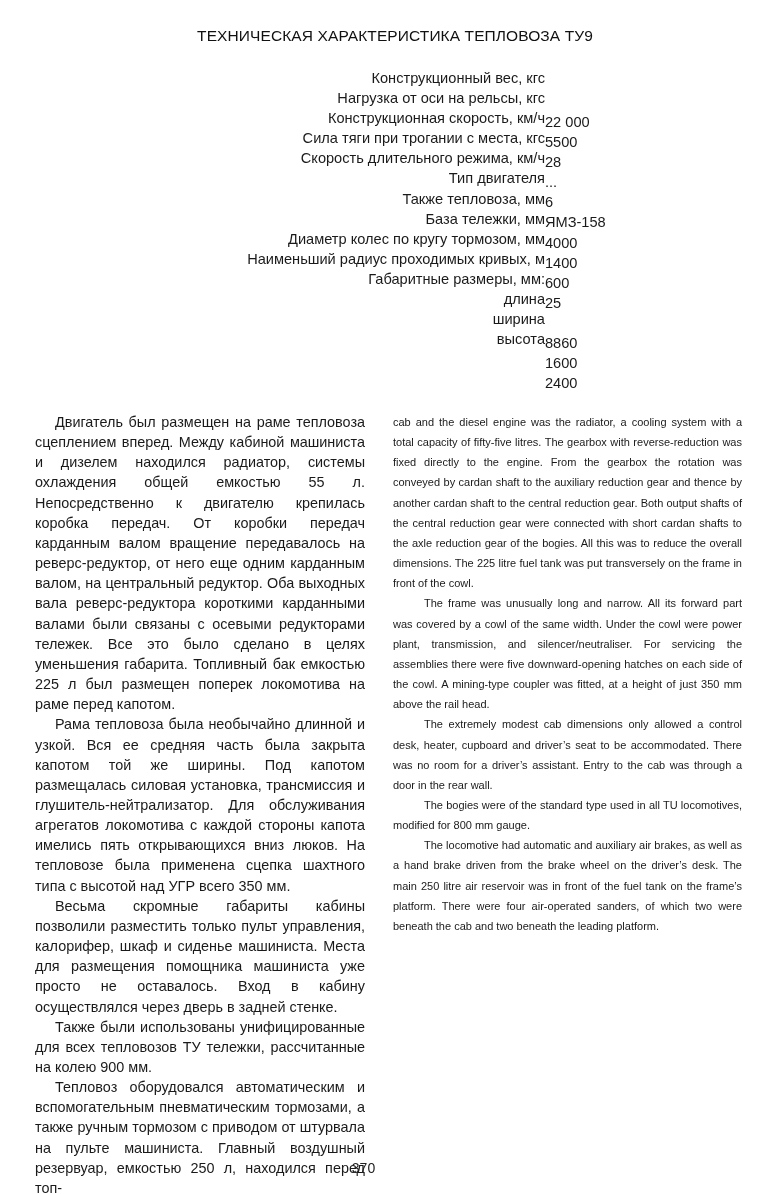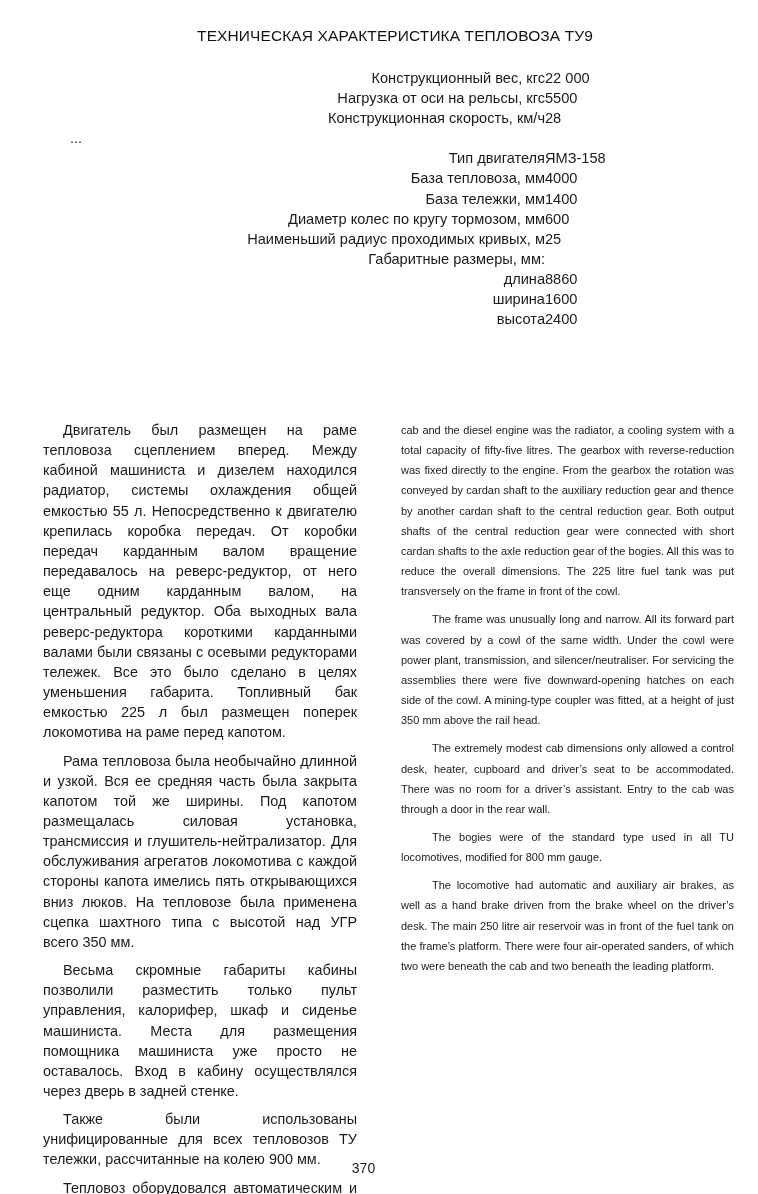--- a/index.html
+++ b/index.html
@@ -11,28 +11,28 @@
     position: absolute; top: 27px; left: 16px; width: 758px; text-align: center;
     font-size: 15.5px; letter-spacing: 0.1px; color: #111;
   }
   .spec-table {
     position: absolute; top: 68px; left: 70px; width: 560px;
     font-size: 14.6px; line-height: 20.1px;
   }
   .spec-row { display: flex; height: 20.1px; }
   .spec-label { width: 475px; white-space: nowrap; text-align: right; }
   .spec-label.indent { padding-left: 62px; width: 413px; }
-  .spec-value { white-space: nowrap; }
+  .spec-value { white-space: nowrap; margin-top: 44px; }
   .col {
     position: absolute; top: 412px; font-size: 14.4px; line-height: 20.15px;
     text-align: justify;
   }
   .col-ru { left: 35px; width: 330px; }
   .col-en { left: 393px; width: 349px; font-size: 11px; }
-  .col p { margin: 8px; text-indent: 20px; }
+  .col p { margin: 0; text-indent: 20px; }
   .col-en p { text-indent: 31px; }
   .col p.cont { text-indent: 0; }
   .page-number {
     position: absolute; top: 1160px; left: 0; width: 727px; text-align: center;
     font-size: 14px; color: #222;
   }
 </style>
 </head>
 <body>
 
@@ -45,28 +45,33 @@
     </div>
   <div class="spec-row">
       <span class="spec-label">Нагрузка от оси на рельсы, кгс</span>
       <span class="spec-value">5500</span>
     </div>
   <div class="spec-row">
       <span class="spec-label">Конструкционная скорость, км/ч</span>
       <span class="spec-value">28</span>
     </div>
   <div class="spec-row">
+      <span class="spec-label">Сила тяги при трогании с места, кгс</span>
       <span class="spec-value">...</span>
+    </div>
+  <div class="spec-row">
+      <span class="spec-label">Скорость длительного режима, км/ч</span>
+      <span class="spec-value">6</span>
     </div>
   <div class="spec-row">
       <span class="spec-label">Тип двигателя</span>
       <span class="spec-value">ЯМЗ-158</span>
     </div>
   <div class="spec-row">
-      <span class="spec-label">База тепловоза, мм</span>
+      <span class="spec-label">Также тепловоза, мм</span>
       <span class="spec-value">4000</span>
     </div>
   <div class="spec-row">
       <span class="spec-label">База тележки, мм</span>
       <span class="spec-value">1400</span>
     </div>
   <div class="spec-row">
       <span class="spec-label">Диаметр колес по кругу тормозом, мм</span>
       <span class="spec-value">600</span>
     </div>

